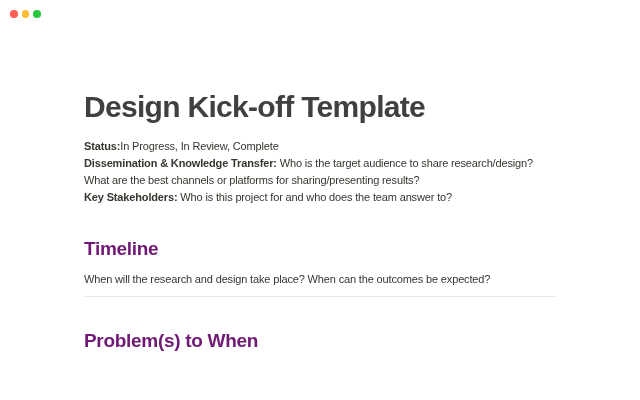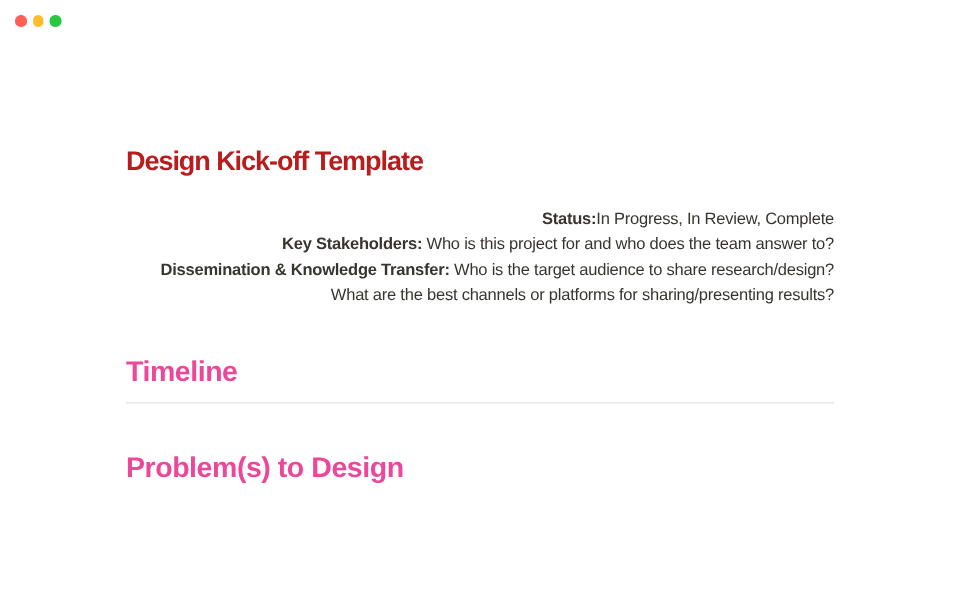--- a/index.html
+++ b/index.html
@@ -20,34 +20,34 @@
   .traffic-lights .dot {
     width: 7.5px; height: 7.5px; border-radius: 50%;
     border: none; padding: 0; cursor: default;
   }
 
   
   .content {
     position: absolute; left: 84px; top: 92px; width: 472px;
   }
   h1.page-title {
-    font-size: 18px; font-weight: bold; line-height: 30px;
-    letter-spacing: -0.7px; color: #b91c1c;
+    font-size: 30px; font-weight: bold; line-height: 30px;
+    letter-spacing: -0.7px; color: #404040;
   }
   .props {
     margin-top: 16px;
     font-size: 11px; line-height: 17px; letter-spacing: -0.15px;
   }
-  .prop-line { white-space: nowrap; text-align: right; }
+  .prop-line { white-space: nowrap; }
   .prop-line strong { font-weight: bold; }
   .prop-line .wrap2 { display: block; white-space: nowrap; }
 
   h2.section-heading {
     font-size: 19px; font-weight: bold; line-height: 21px;
-    letter-spacing: -0.3px; color: #ec4899;
+    letter-spacing: -0.3px; color: #701a75;
   }
   .h2-timeline { margin-top: 32px; }
   .section-body {
     margin-top: 12px;
     font-size: 11px; line-height: 16px; letter-spacing: -0.15px;
     white-space: nowrap;
   }
   .divider {
     margin-top: 9px;
     border: none; border-top: 1px solid #e8e7e5;
@@ -65,25 +65,26 @@
     <button class="dot" style="background:#febc2e"></button>
     <button class="dot" style="background:#28c840"></button>
   </div>
 
   <div class="content">
 
     <h1 class="page-title">Design Kick-off Template</h1>
 
     <div class="props">
       <p class="prop-line"><strong>Status:</strong><span>In Progress, In Review, Complete</span></p>
+      <p class="prop-line"><strong>Dissemination &amp; Knowledge Transfer:</strong><span> Who is the target audience to share research/design?</span><span class="wrap2">What are the best channels or platforms for sharing/presenting results?</span></p>
       <p class="prop-line"><strong>Key Stakeholders:</strong><span> Who is this project for and who does the team answer to?</span></p>
-      <p class="prop-line"><strong>Dissemination &amp; Knowledge Transfer:</strong><span> Who is the target audience to share research/design?</span><span class="wrap2">What are the best channels or platforms for sharing/presenting results?</span></p>
     </div>
 
     <h2 class="section-heading h2-timeline">Timeline</h2>
+    <p class="section-body">When will the research and design take place? When can the outcomes be expected?</p>
 
     <hr class="divider">
 
-    <h2 class="section-heading h2-problems">Problem(s) to Design</h2>
+    <h2 class="section-heading h2-problems">Problem(s) to When</h2>
 
   </div>
 
 </div>
 
 </body></html>

